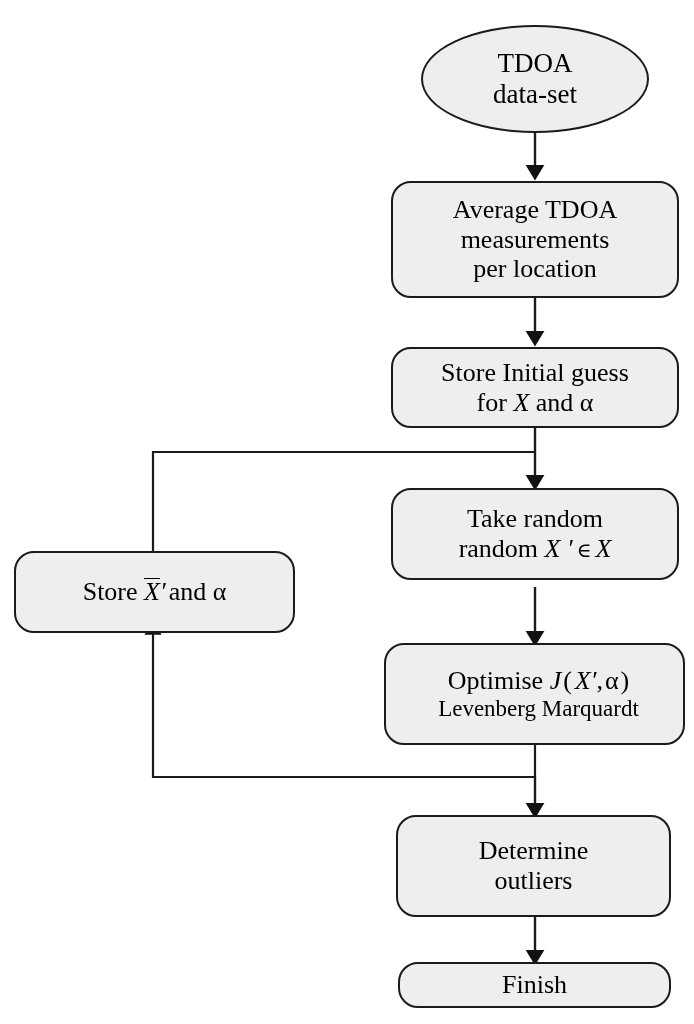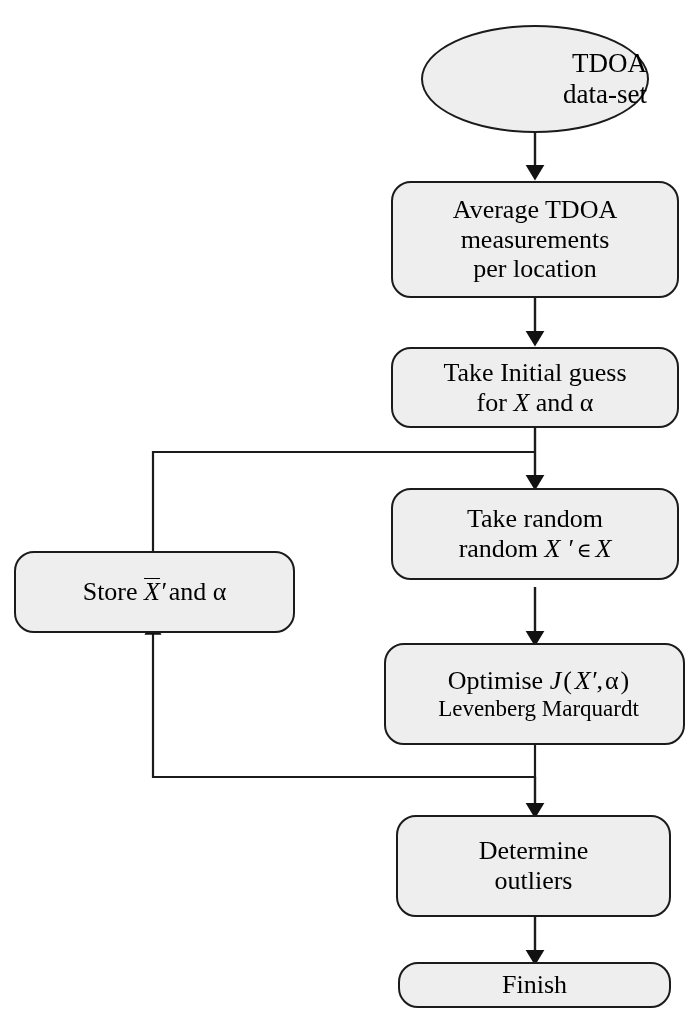--- a/index.html
+++ b/index.html
@@ -34,21 +34,20 @@
     flex-direction: column;
     align-items: center;
     justify-content: center;
     text-align: center;
     line-height: 1.14;
     color: #000000;
   }
   .node.rounded { border-radius: 20px; }
   .node.terminator {
     border-radius: 50%;
-    align-items: flex-end;
   }
   .node .line { display: block; white-space: nowrap; }
   .sz-lg { font-size: 27px; }
   .sz-md { font-size: 26px; }
   .sz-sm { font-size: 23px; }
   .math { font-style: italic; }
   .mathup { font-style: normal; }
   .ovl {
     display: inline-block;
     border-top: 1.6px solid #000;
@@ -106,21 +105,21 @@
     <span class="line">data-set</span>
   </div>
 
   <div class="node rounded sz-md" style="left:391px; top:181px; width:288px; height:117px;">
     <span class="line">Average TDOA</span>
     <span class="line">measurements</span>
     <span class="line">per location</span>
   </div>
 
   <div class="node rounded sz-md" style="left:391px; top:347px; width:288px; height:81px;">
-    <span class="line">Take Initial guess</span>
+    <span class="line">Store Initial guess</span>
     <span class="line"><span>for </span><span class="math">X</span><span> and </span><span class="mathup">α</span></span>
   </div>
 
   <div class="node rounded sz-md" style="left:391px; top:488px; width:288px; height:92px;text-align:right;">
     <span class="line">Take random</span>
     <span class="line"><span>random  </span><span class="math">X</span><span class="math"> ′</span><span class="mathup" style="font-size:20px; padding:0 4px;">∈</span><span class="math">X</span></span>
   </div>
 
   <div class="node rounded sz-md" style="left:14px; top:551px; width:281px; height:82px;">
     <span class="line"><span>Store  </span><span class="ovl math">X</span><span class="math">′</span><span style="padding-left:3px;">and  </span><span class="mathup">α</span></span>

